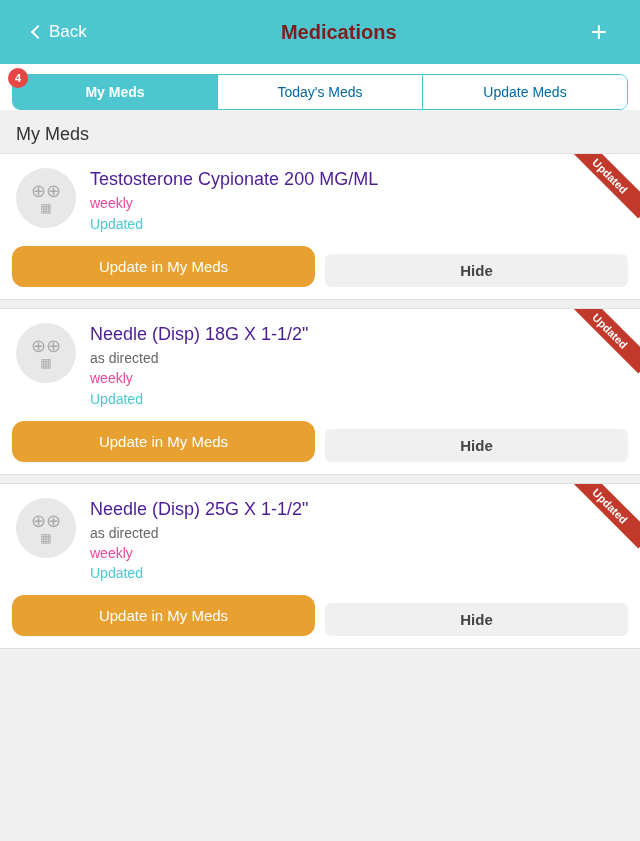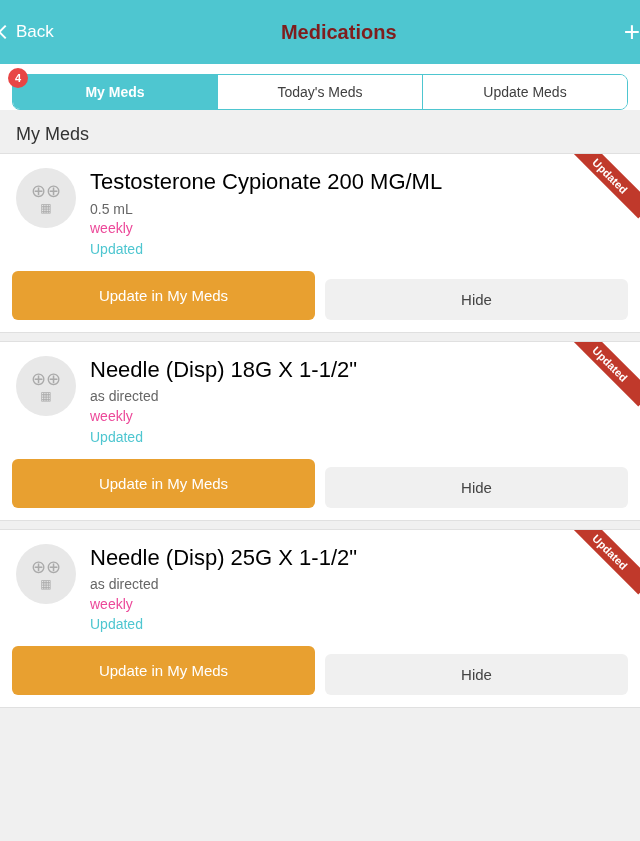--- a/index.html
+++ b/index.html
@@ -11,21 +11,21 @@
       overflow: hidden;
     }
 
     
     .header {
       background: #4ec6d0;
       height: 64px;
       display: flex;
       align-items: center;
       justify-content: space-between;
-      padding: 0 0;
+      padding: 0 33px;
     }
     .header-back {
       display: flex;
       align-items: center;
       color: white;
       font-size: 17px;
       cursor: pointer;
     }
     .chevron-left {
       display: inline-block;
@@ -77,21 +77,21 @@
       border: 1.5px solid #4ec6d0;
       border-radius: 8px;
       overflow: hidden;
     }
     .tab-item {
       flex: 1;
       text-align: center;
       padding: 9px 4px;
       font-size: 14px;
       cursor: pointer;
-      color: #404040;
+      color: #0369a1;
       background: white;
     }
     .tab-item.active {
       background: #4ec6d0;
       color: white;
       font-weight: 600;
     }
     .tab-item:not(:last-child) {
       border-right: 1.5px solid #4ec6d0;
     }
@@ -143,23 +143,23 @@
     .camera-icon-sm {
       font-size: 12px;
       color: #aaa;
       line-height: 1;
       margin-top: 2px;
     }
     .med-details {
       flex: 1;
     }
     .med-name {
-      font-size: 22px;
+      font-size: 18px;
       font-weight: 500;
-      color: #000000;
+      color: #4c1d95;
       line-height: 1.3;
       margin-bottom: 3px;
     }
     .med-dose {
       font-size: 14px;
       color: #666;
       line-height: 1.4;
     }
     .med-freq {
       font-size: 14px;
@@ -201,36 +201,36 @@
     .med-buttons {
       display: flex;
       padding: 4px 12px 12px 12px;
       gap: 10px;
     }
     .btn-update {
       flex: 1;
       background: #e8a030;
       color: white;
       border: none;
-      border-radius: 6px;
+      border-radius: 12px;
       padding: 12px 0;
       font-size: 15px;
       font-weight: 500;
       cursor: pointer;
       text-align: center;
     }
     .btn-hide {
       flex: 1;
       background: #f0f0f0;
       color: #444;
       border: none;
       border-radius: 6px;
-      padding: 12px 0;
+      padding: 4px 0;
       font-size: 15px;
-      font-weight: 400;
+      font-weight: 700;
       cursor: pointer;
       text-align: center;
       margin-top: 8px;
     }
   </style>
 </head>
 <body>
 
 <div class="header">
   <div class="header-back">
@@ -263,21 +263,20 @@
     <div class="updated-ribbon">
       <div class="updated-ribbon-inner">Updated</div>
     </div>
     <div class="med-info-row">
       <div class="med-icon">
         <span class="pill-icon">⊕⊕</span>
         <span class="camera-icon-sm">▦</span>
       </div>
       <div class="med-details">
         <div class="med-name">Testosterone Cypionate 200 MG/ML</div>
-        <div class="med-dose">0.5 mL</div>
         <div class="med-freq">weekly</div>
         <div class="med-status">Updated</div>
       </div>
     </div>
     <div class="med-buttons">
       <button class="btn-update">Update in My Meds</button>
       <button class="btn-hide">Hide</button>
     </div>
   </div>
 

